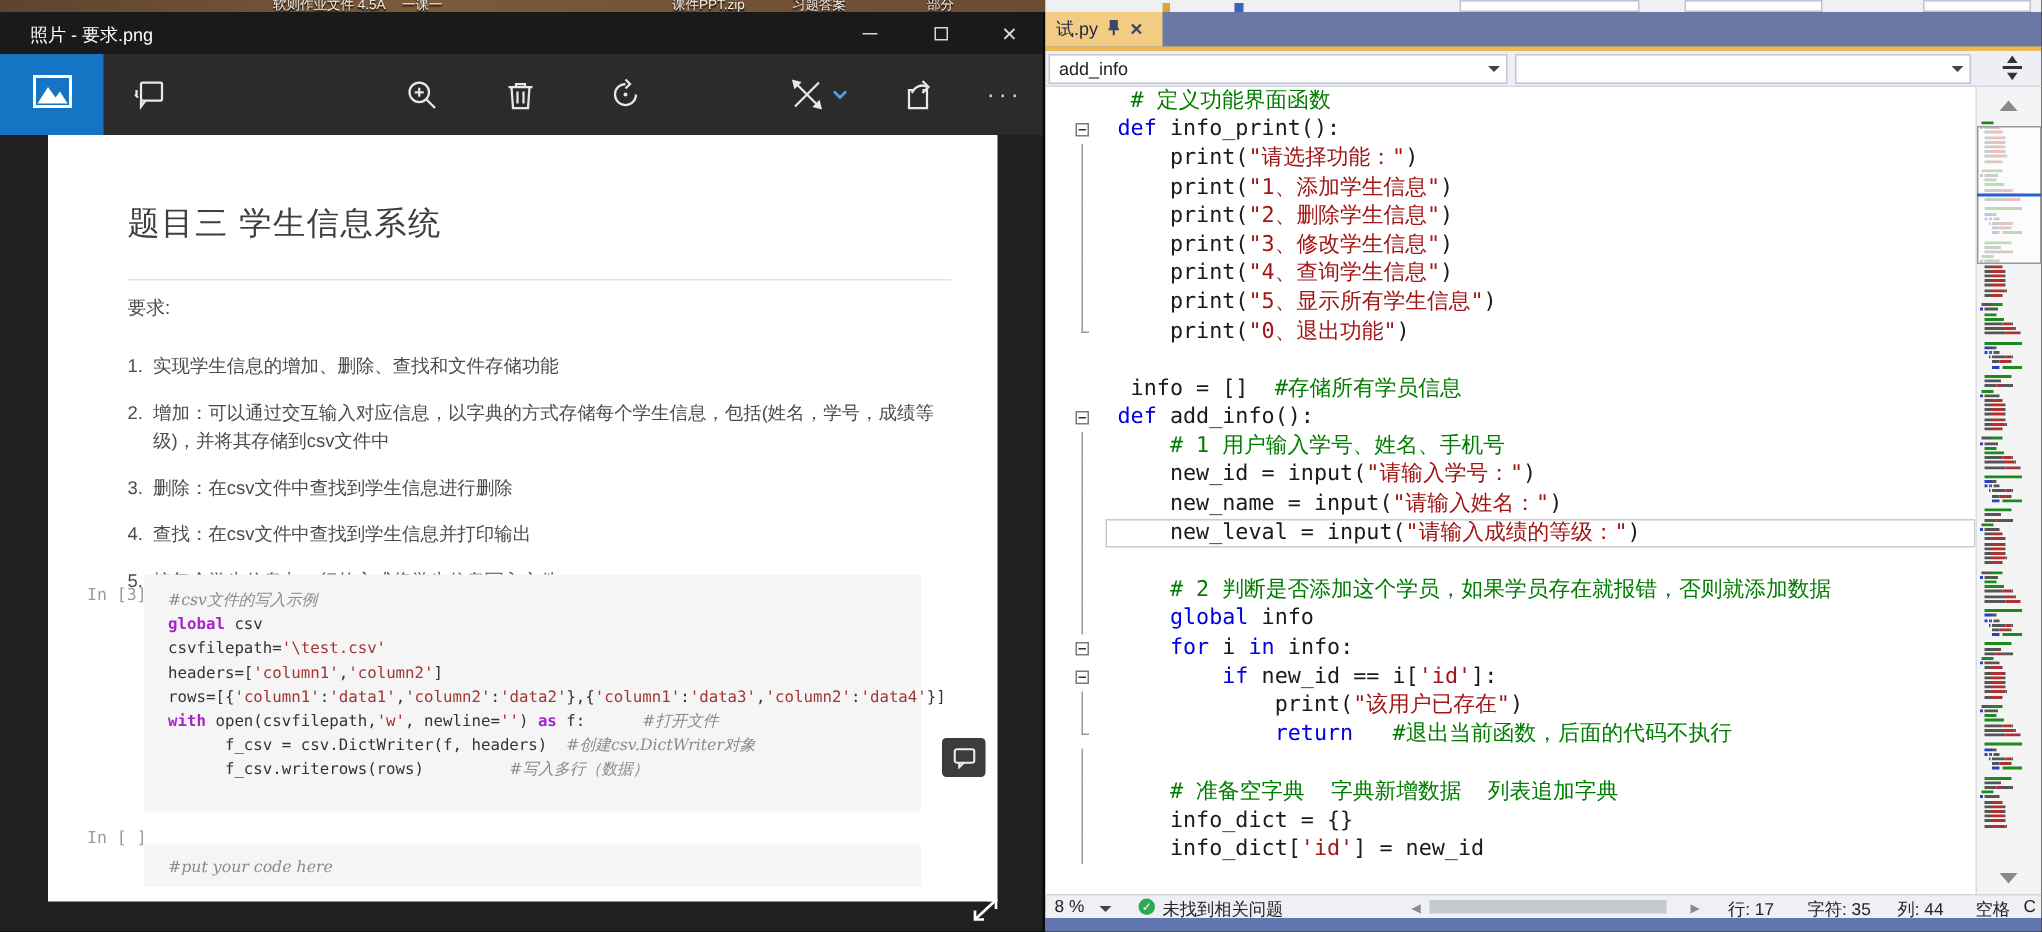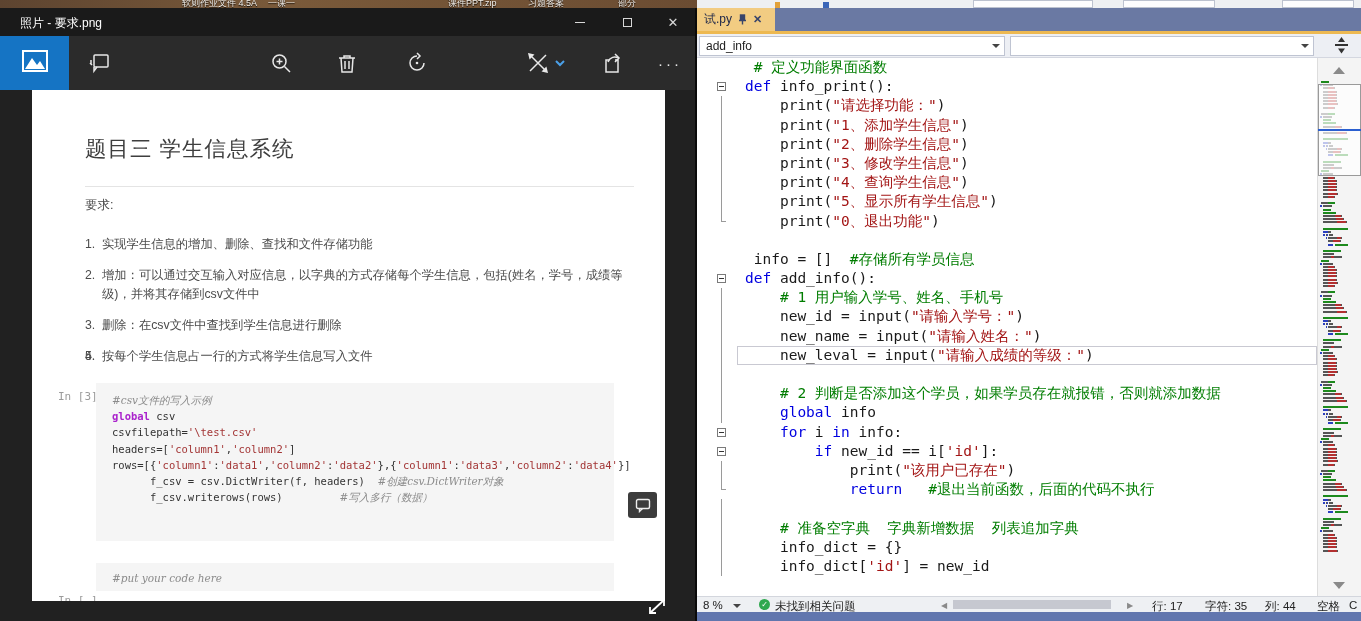--- a/index.html
+++ b/index.html
@@ -29,21 +29,21 @@
 
   #doc { left:32px; top:82px; width:633px; height:511px; background:#fff; overflow:hidden; }
   #doc-title { left:53px; top:44px; font-size:21.5px; color:#3e3e3e; letter-spacing:1px; }
   #doc-divider { left:53px; top:96px; width:549px; height:1px; background:#e4e4e4; }
   #doc-req { left:53px; top:107px; font-size:12.5px; color:#4a4a4a; }
   #doc-items { left:53px; top:145px; width:560px; }
   .doc-item { position:relative; padding-left:17px; font-size:12.3px; color:#4b4b4b; line-height:19px; margin-bottom:12px; }
   .doc-item b { position:absolute; left:0; font-weight:normal; }
   .cell-prompt { font-size:11px; color:#9b9b9b; font-family:"DejaVu Sans Mono", monospace; }
   .cell-box { background:#f5f5f5; width:518px; left:64px; position:absolute; }
-  #cell1-prompt { left:26px; top:300px; } #cell2-prompt { left:26px; top:504px; }
+  #cell1-prompt { left:26px; top:300px; } #cell2-prompt { left:26px; top:462px; }
   #cell1-box { top:293px; height:158px; padding:9px 0 0 16px; }
   #cell2-box { top:473px; height:28px; padding:7px 0 0 16px; }
   .jline { font-family:"DejaVu Sans Mono", monospace; font-size:10.5px; line-height:16.2px; white-space:pre; color:#333; }
   .tk-jk { color:#aa22cc; font-weight:bold; } .tk-js { color:#a33535; } .tk-jt { color:#333; }
   .tk-jc { color:#8b8b8b; font-style:italic; font-family:"DejaVu Serif", serif; }
 
   #comment-bubble { left:628px; top:484px; width:29px; height:26px; background:#3c3c3c; border-radius:3px; display:flex; align-items:center; justify-content:center; }
   #resize-arrow { left:644px; top:588px; }
 
   
@@ -179,31 +179,32 @@
   </div>
 
   <div class="abs" id="doc">
     <div class="abs" id="doc-title">题目三 学生信息系统</div>
     <div class="abs" id="doc-divider"></div>
     <div class="abs" id="doc-req">要求:</div>
     <div class="abs" id="doc-items">
         <div class="doc-item"><b>1.</b><span>实现学生信息的增加、删除、查找和文件存储功能</span></div>
         <div class="doc-item"><b>2.</b><span>增加：可以通过交互输入对应信息，以字典的方式存储每个学生信息，包括(姓名，学号，成绩等级)，并将其存储到csv文件中</span></div>
         <div class="doc-item"><b>3.</b><span>删除：在csv文件中查找到学生信息进行删除</span></div>
-        <div class="doc-item"><b>4.</b></div>
+        <div class="doc-item"><b>4.</b><span>查找：在csv文件中查找到学生信息并打印输出</span></div>
         <div class="doc-item"><b>5.</b><span>按每个学生信息占一行的方式将学生信息写入文件</span></div>
       </div>
 
     <div class="abs cell-prompt" id="cell1-prompt">In [3]</div>
     <div class="abs cell-box" id="cell1-box">
         <div class="jline"><span class="tk-jc">#csv文件的写入示例</span></div>
         <div class="jline"><span class="tk-jk">global</span><span class="tk-jt"> csv</span></div>
         <div class="jline"><span class="tk-jt">csvfilepath=</span><span class="tk-js">'\test.csv'</span></div>
         <div class="jline"><span class="tk-jt">headers=[</span><span class="tk-js">'column1'</span><span class="tk-jt">,</span><span class="tk-js">'column2'</span><span class="tk-jt">]</span></div>
         <div class="jline"><span class="tk-jt">rows=[{</span><span class="tk-js">'column1'</span><span class="tk-jt">:</span><span class="tk-js">'data1'</span><span class="tk-jt">,</span><span class="tk-js">'column2'</span><span class="tk-jt">:</span><span class="tk-js">'data2'</span><span class="tk-jt">},{</span><span class="tk-js">'column1'</span><span class="tk-jt">:</span><span class="tk-js">'data3'</span><span class="tk-jt">,</span><span class="tk-js">'column2'</span><span class="tk-jt">:</span><span class="tk-js">'data4'</span><span class="tk-jt">}]</span></div>
+        <div class="jline"><span class="tk-jk">with</span><span class="tk-jt"> open(csvfilepath,</span><span class="tk-js">'w'</span><span class="tk-jt">, newline=</span><span class="tk-js">''</span><span class="tk-jt">) </span><span class="tk-jk">as</span><span class="tk-jt"> f:      </span><span class="tk-jc">#打开文件</span></div>
         <div class="jline"><span class="tk-jt">      f_csv = csv.DictWriter(f, headers)  </span><span class="tk-jc">#创建csv.DictWriter对象</span></div>
         <div class="jline"><span class="tk-jt">      f_csv.writerows(rows)         </span><span class="tk-jc">#写入多行（数据）</span></div>
       </div>
     <div class="abs cell-prompt" id="cell2-prompt">In [ ]</div>
     <div class="abs cell-box" id="cell2-box">
         <div class="jline"><span class="tk-jc">#put your code here</span></div>
       </div>
   </div>
 
   <div class="abs" id="comment-bubble">

